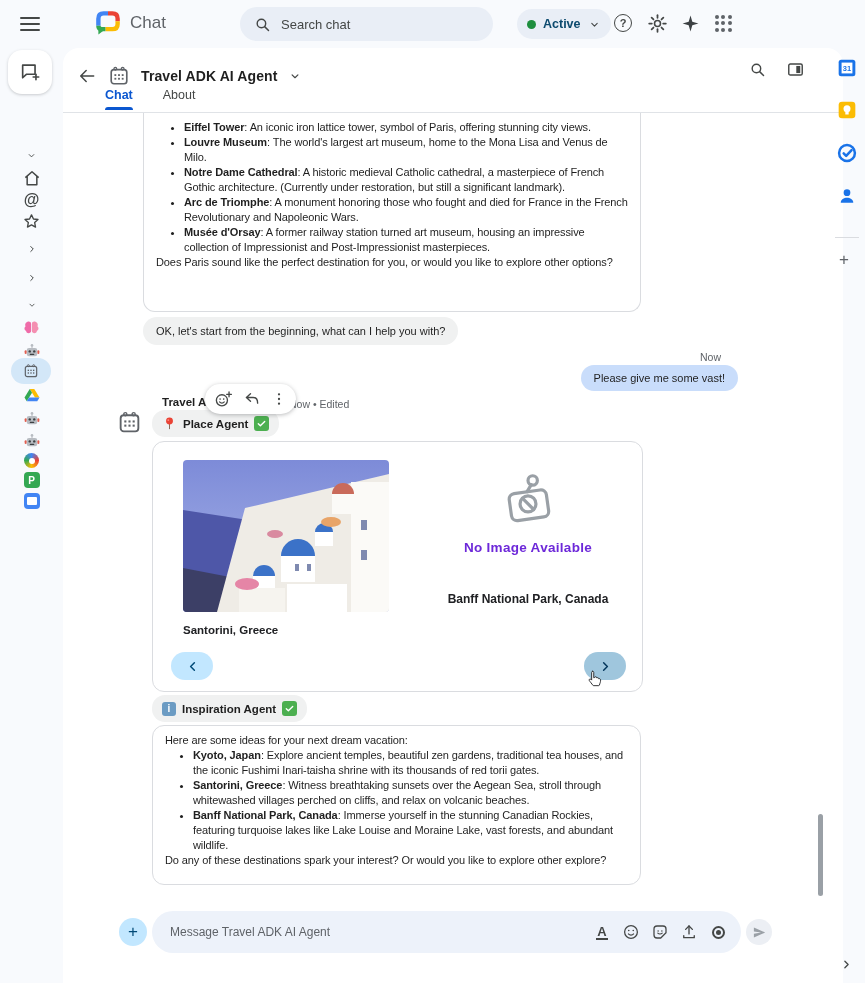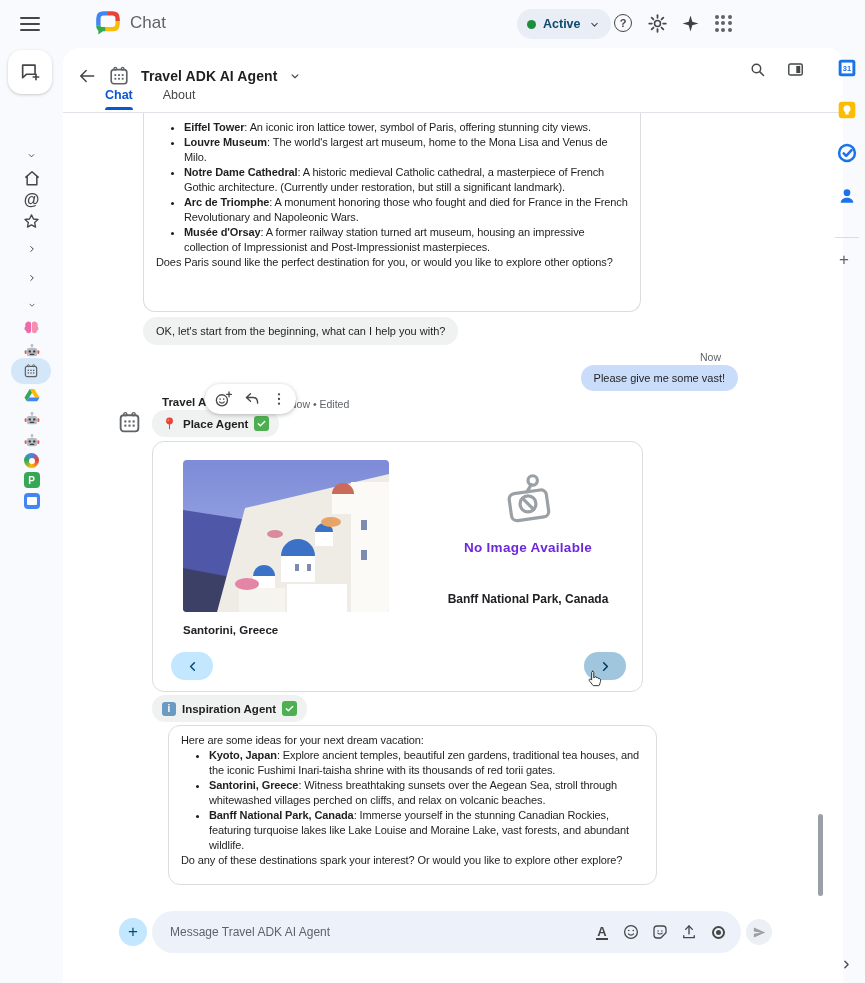--- a/index.html
+++ b/index.html
@@ -264,20 +264,26 @@
   <div class="applogo">
     <svg width="28" height="28" viewBox="0 0 32 32" fill="none" stroke-width="5">
       <path d="M5 19V11Q5 5 11 5H16" stroke="#4285f4"></path>
       <path d="M16 5H21Q27 5 27 11V14" stroke="#ea4335"></path>
       <path d="M27 14V17Q27 23 21 23H13" stroke="#fbbc04"></path>
       <path d="M5 19Q5 23 9 23H13" stroke="#34a853"></path>
       <path d="M5 19L5 29L13 23Z" fill="#34a853" stroke="none"></path>
     </svg>
   </div>
   <div class="appname">Chat</div>
+  <div class="searchpill">
+    <svg class="ic" width="17" height="17">
+        <use href="#s-search"></use>
+      </svg>
+    <span class="ph">Search chat</span>
+  </div>
   <div class="statuspill">
     <span class="dot"></span>
     <span class="lbl">Active</span>
     <svg class="ic" width="13" height="13">
         <use href="#s-caret"></use>
       </svg>
   </div>
   <div class="tbicon" style="left:612px">
       <span class="helpq">?</span>
     </div>
@@ -539,21 +545,21 @@
     <div class="chip" style="left:89px;top:582px;">
       <span class="infobadge">i</span>
       <span class="clabel">Inspiration Agent</span>
       <span class="checkbadge">
           <svg width="11" height="11">
             <use href="#s-check"></use>
           </svg>
         </span>
     </div>
 
-    <div class="bubble-agent" style="left:89px;top:612px;width:489px;height:160px;margin-left:16px;">
+    <div class="bubble-agent" style="left:89px;top:612px;width:489px;height:160px;">
       <div>Here are some ideas for your next dream vacation:</div>
       <ul>
         <li><b>Kyoto, Japan</b><span>: Explore ancient temples, beautiful zen gardens, traditional tea houses, and the iconic Fushimi Inari-taisha shrine with its thousands of red torii gates.</span></li>
         <li><b>Santorini, Greece</b><span>: Witness breathtaking sunsets over the Aegean Sea, stroll through whitewashed villages perched on cliffs, and relax on volcanic beaches.</span></li>
         <li><b>Banff National Park, Canada</b><span>: Immerse yourself in the stunning Canadian Rockies, featuring turquoise lakes like Lake Louise and Moraine Lake, vast forests, and abundant wildlife.</span></li>
       </ul>
       <div>Do any of these destinations spark your interest? Or would you like to explore other explore?</div>
     </div>
 
     <div class="scrollthumb"></div>

